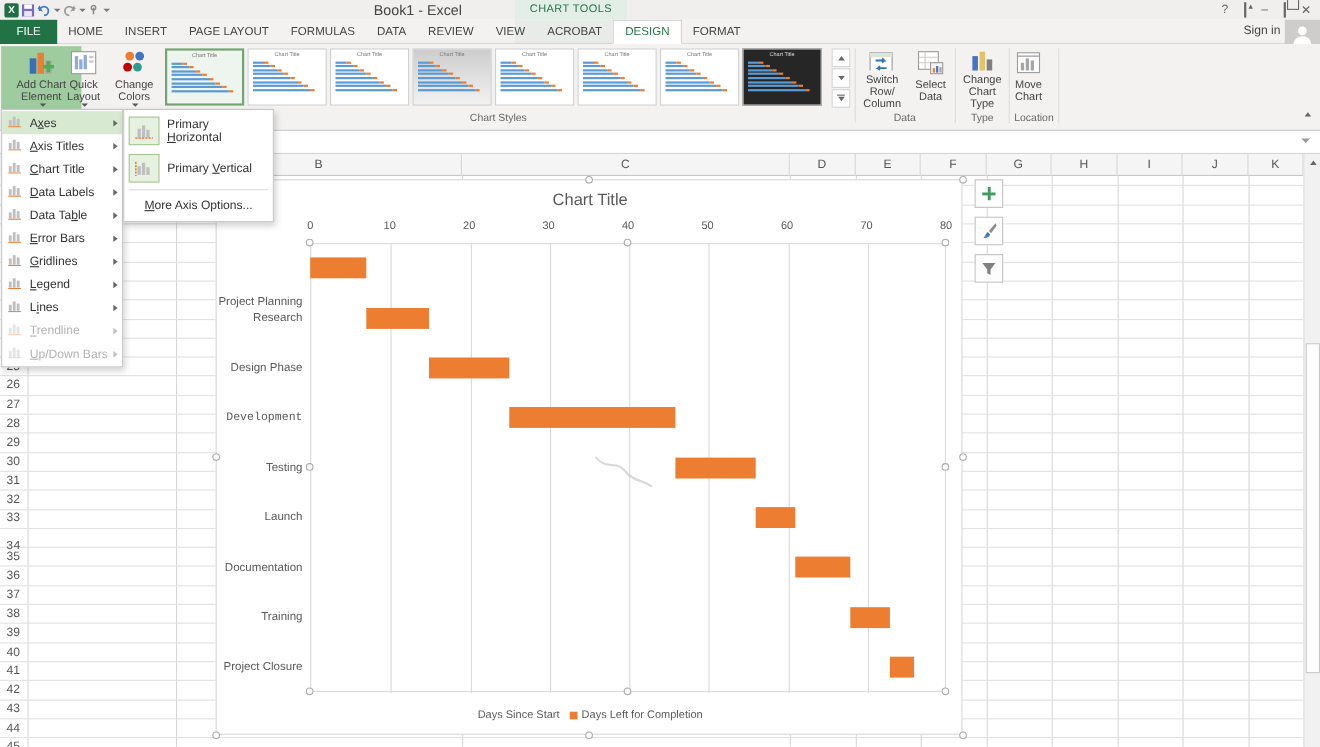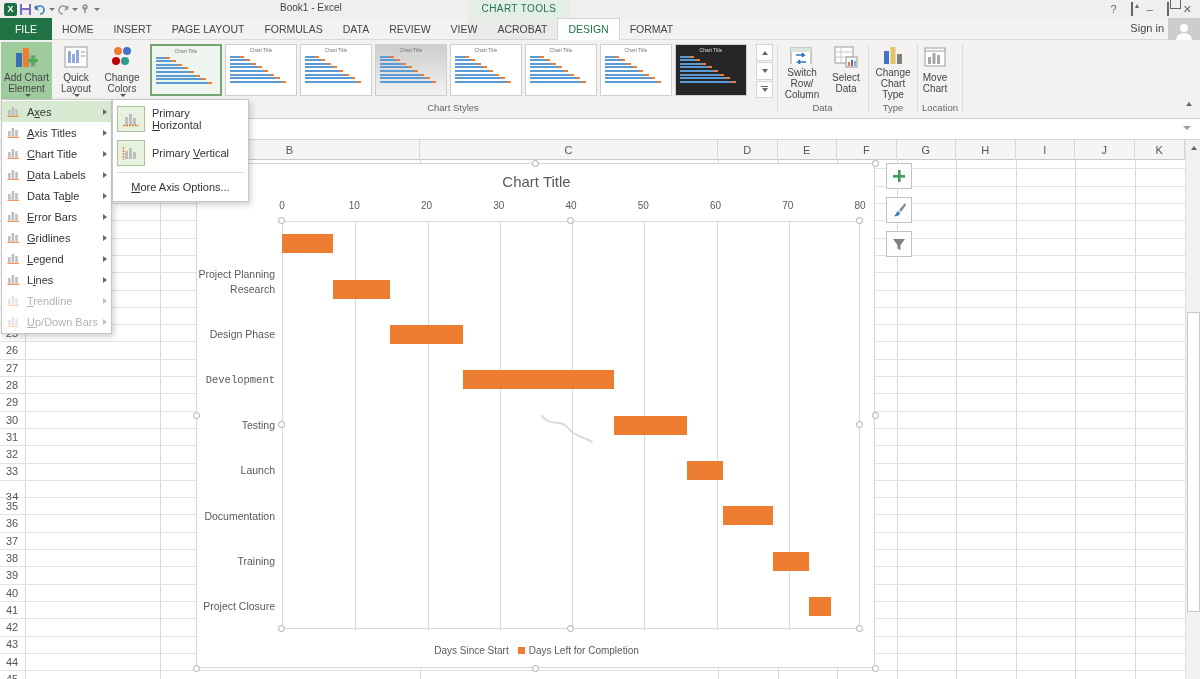--- a/index.html
+++ b/index.html
@@ -5,21 +5,21 @@
   * { margin:0; padding:0; box-sizing:border-box; }
   html,body { width:1200px; height:679px; overflow:hidden; }
   body { font-family:"Liberation Sans","DejaVu Sans",sans-serif; background:#fff; color:#444; }
   #app { position:relative; width:1200px; height:679px; background:#fff; overflow:hidden; }
 
   
   #titlebar { position:absolute; left:0; top:0; width:1200px; height:18px; background:#f0efee; }
   .qat { position:absolute; top:2px; height:14px; display:flex; align-items:center; gap:2px; }
   .qat-caret { width:0; height:0; border-left:3px solid transparent; border-right:3px solid transparent; border-top:3px solid #777; margin-left:1px; }
   .xl-logo { width:13px; height:13px; background:#1e7145; color:#fff; font-size:9px; font-weight:bold; text-align:center; line-height:13px; border-radius:2px; }
-  #window-title { position:absolute; left:280px; top:2px; width:140px; text-align:left; font-size:10px; color:#444; }
+  #window-title { position:absolute; left:280px; top:2px; width:140px; text-align:right; font-size:13px; color:#444; }
   #ctx-label { position:absolute; left:468px; top:0; width:102px; height:18px; background:#e3eee7; color:#217346; font-size:10px; text-align:center; line-height:18px; letter-spacing:.4px; }
   .winctl { position:absolute; top:1px; height:16px; display:flex; align-items:center; gap:14px; font-size:11px; color:#666; }
   .winbtn { cursor:default; }
   .restore-glyph { position:relative; width:9px; height:8px; border:1px solid #666; margin-top:2px; }
   .restore-glyph:before { content:""; position:absolute; left:2px; top:-4px; width:9px; height:8px; border:1px solid #666; background:#f0efee; }
   .ribbonopt-glyph { width:11px; height:9px; border:1px solid #666; position:relative; }
   .ribbonopt-glyph:before { content:""; position:absolute; left:3px; top:1px; border-left:2px solid transparent; border-right:2px solid transparent; border-bottom:4px solid #666; }
 
   
   #tabrow { position:absolute; left:0; top:18px; width:1200px; height:22px; background:#f3f2f1; border-bottom:1px solid #dadada; }
@@ -162,21 +162,21 @@
     <div id="signin">Sign in</div>
     <div id="avatar">
       <svg width="18" height="18">
           <circle cx="9" cy="6" r="4" fill="#fff"></circle>
           <path d="M1,18 A8,7 0 0 1 17,18 Z" fill="#fff"></path>
         </svg>
     </div>
   </div>
 
   <div id="ribbon">
-    <div class="rbtn big-active" style="left:1px;width:51px">
+    <div class="rbtn big-active" style="left:1px;width:73px">
       <svg width="26" height="24">
           <rect x="2" y="8" width="6" height="14" fill="#3b6fb5"></rect>
           <rect x="9" y="3" width="6" height="19" fill="#ed7d31"></rect>
           <rect x="16" y="10" width="6" height="12" fill="#a6a6a6"></rect>
           <rect x="14" y="14" width="10" height="3.2" fill="#4caf50"></rect>
           <rect x="17.4" y="10.6" width="3.2" height="10" fill="#4caf50"></rect>
         </svg>
       <span class="cap">Add Chart
 Element</span>
         <span class="caret-d"></span>

